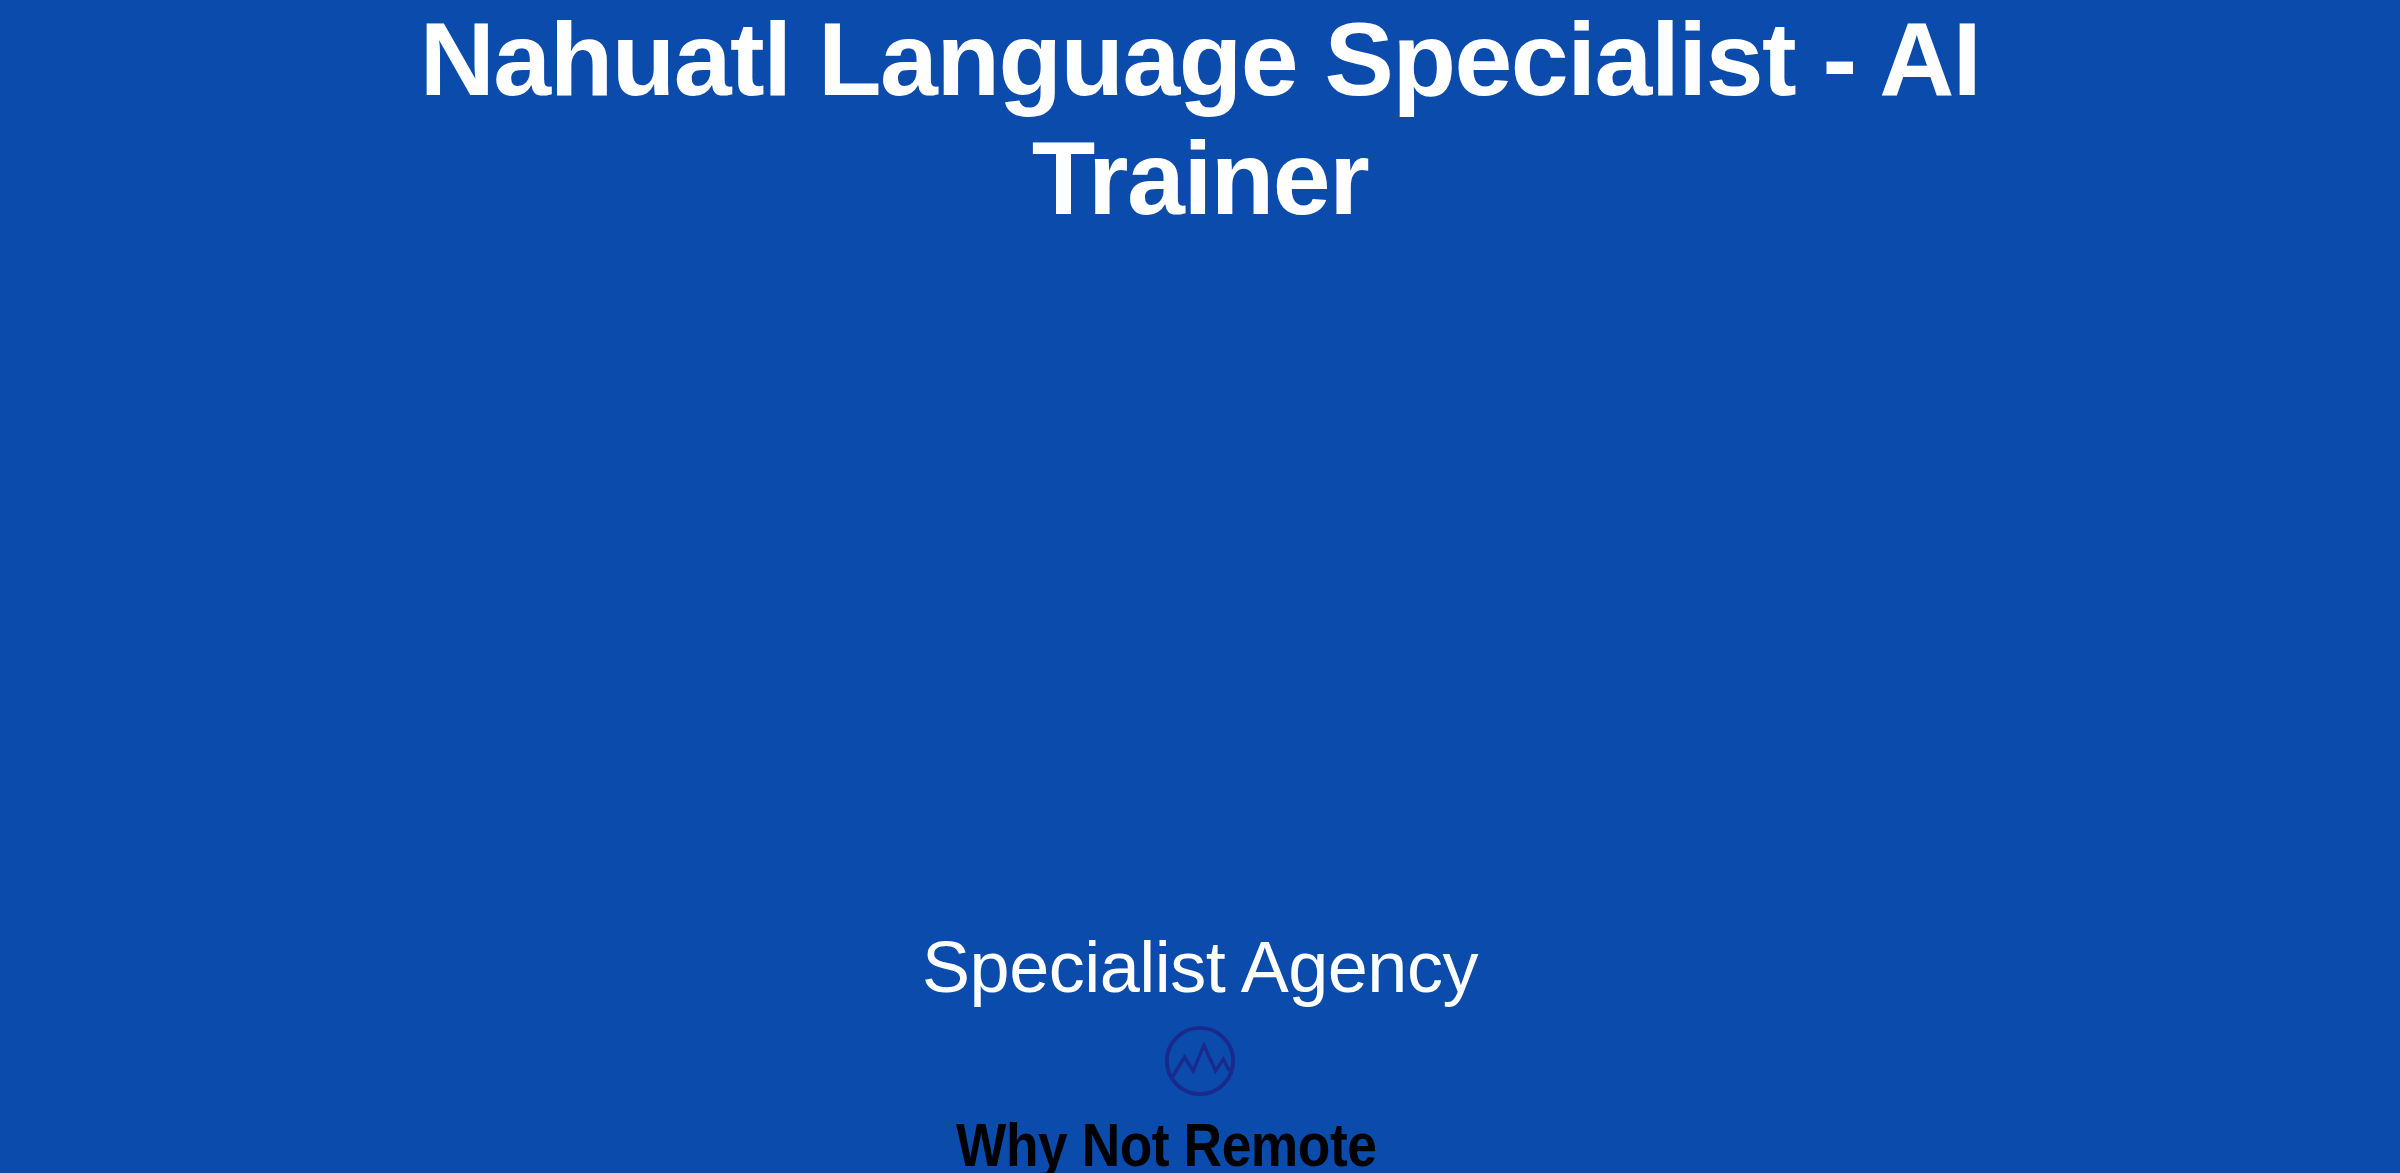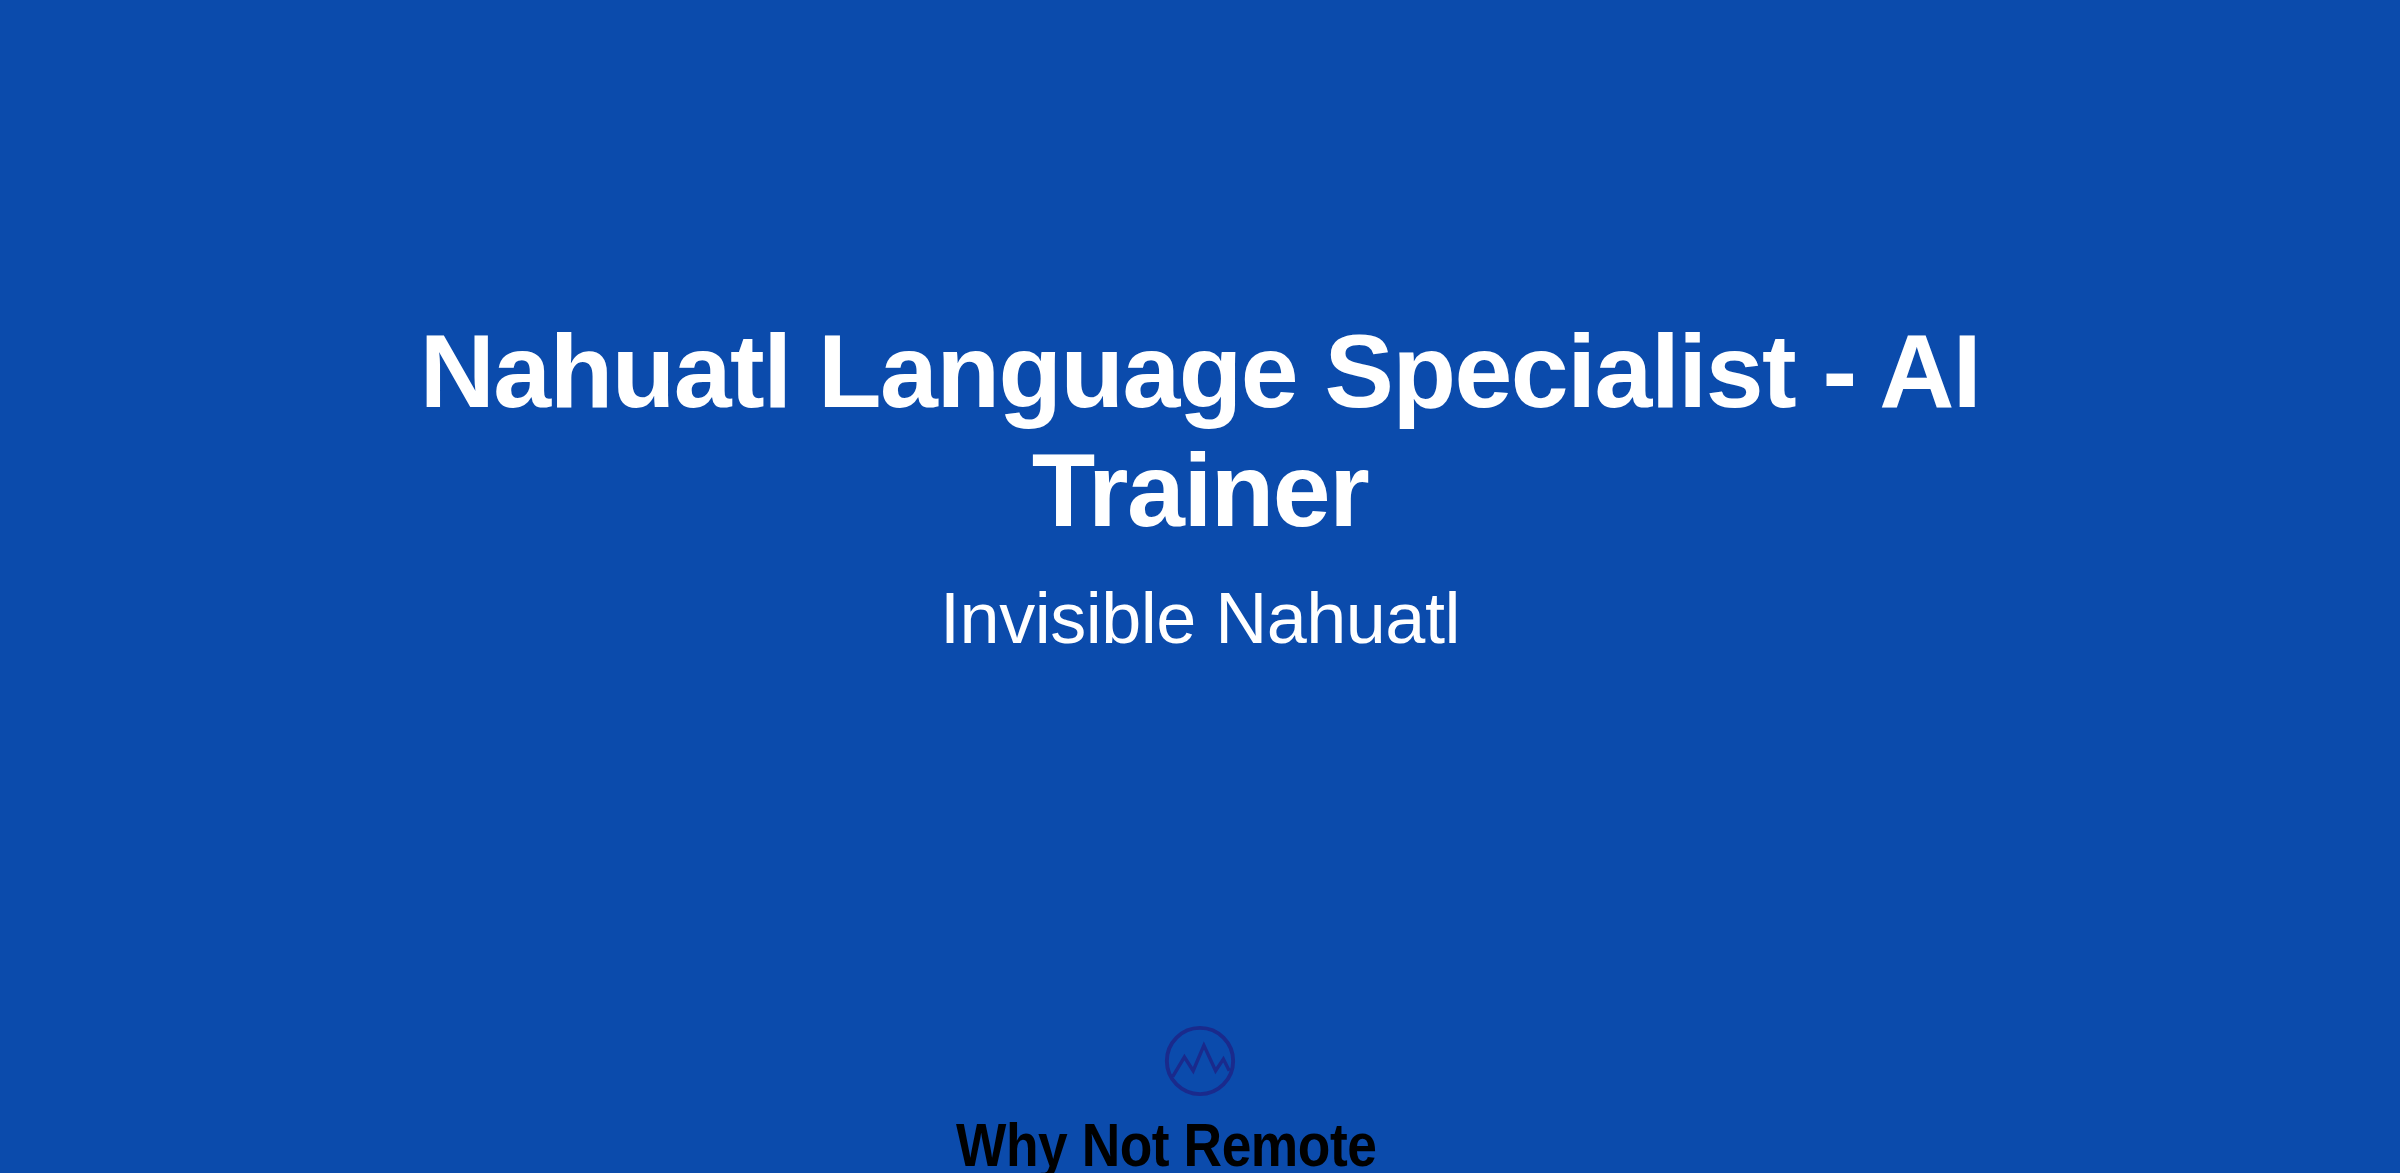--- a/index.html
+++ b/index.html
@@ -27,22 +27,21 @@
 
   .hero {
     position: absolute;
     top: 0;
     left: 0;
     right: 0;
     height: 1010px;
     display: flex;
     flex-direction: column;
     align-items: center;
-    justify-content: flex-start;
-    padding-top: 312px;
+    justify-content: space-between;
     box-sizing: border-box;
   }
 
   .job-title {
     width: 1640px;
     margin: 0;
     text-align: center;
     color: #ffffff;
     font-family: "Liberation Sans", sans-serif;
     font-weight: bold;
@@ -95,21 +94,21 @@
     white-space: nowrap;
   }
 </style>
 </head>
 <body>
 
 <div class="slide">
 
   <div class="hero">
     <h1 class="job-title">Nahuatl Language Specialist - AI Trainer</h1>
-    <h2 class="company-name">Invisible Nahuatl</h2>
+    <h2 class="company-name">Specialist Agency</h2>
   </div>
 
   <div class="brand">
     <span class="brand-mark-wrap">
       <svg class="brand-mark" viewBox="0 0 80 80" xmlns="http://www.w3.org/2000/svg" aria-hidden="true">
         <circle cx="40" cy="40" r="34" fill="none" stroke="#1a2a8c" stroke-width="4"></circle>
         <path d="M12 56 L24 36 L33 50 L44 24 L56 50 L64 38 L70 50" fill="none" stroke="#1a2a8c" stroke-width="3.5" stroke-linejoin="miter" stroke-linecap="butt"></path>
       </svg>
     </span>
     <span class="brand-name">Why Not Remote</span>

